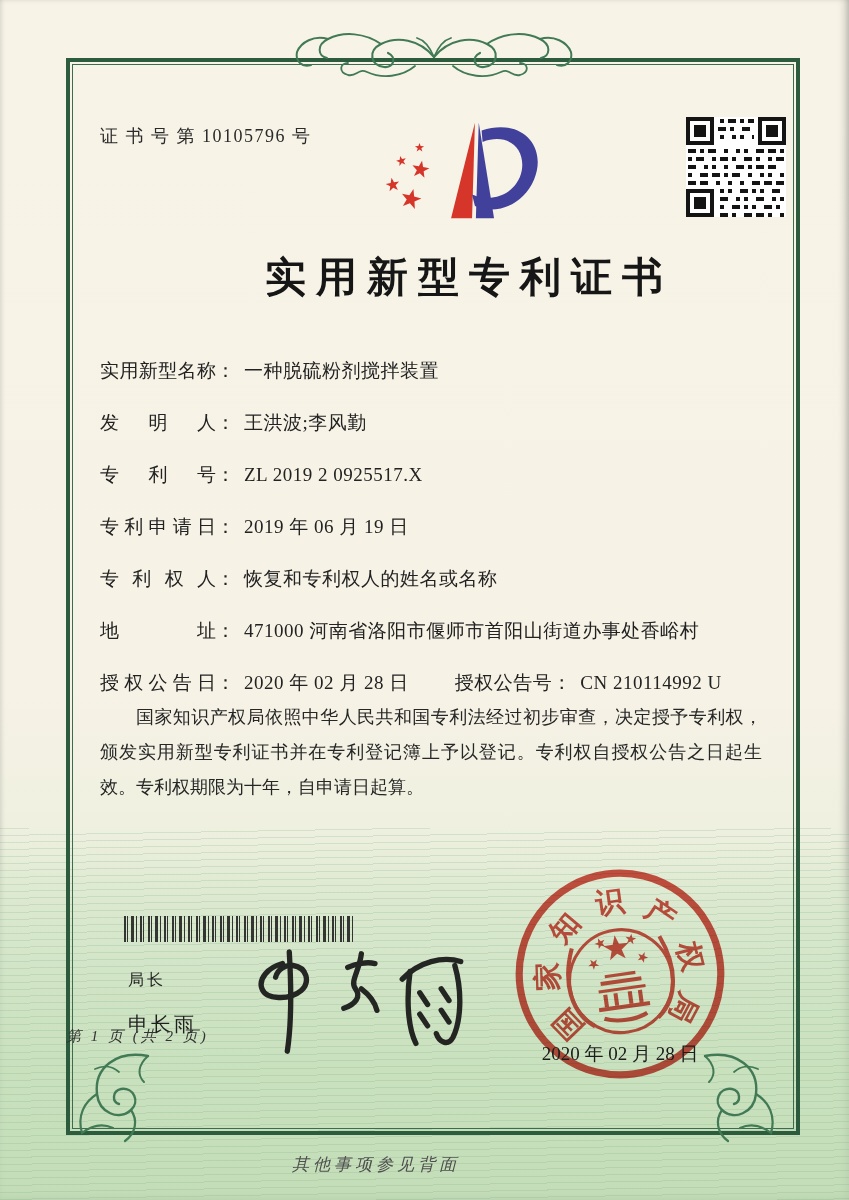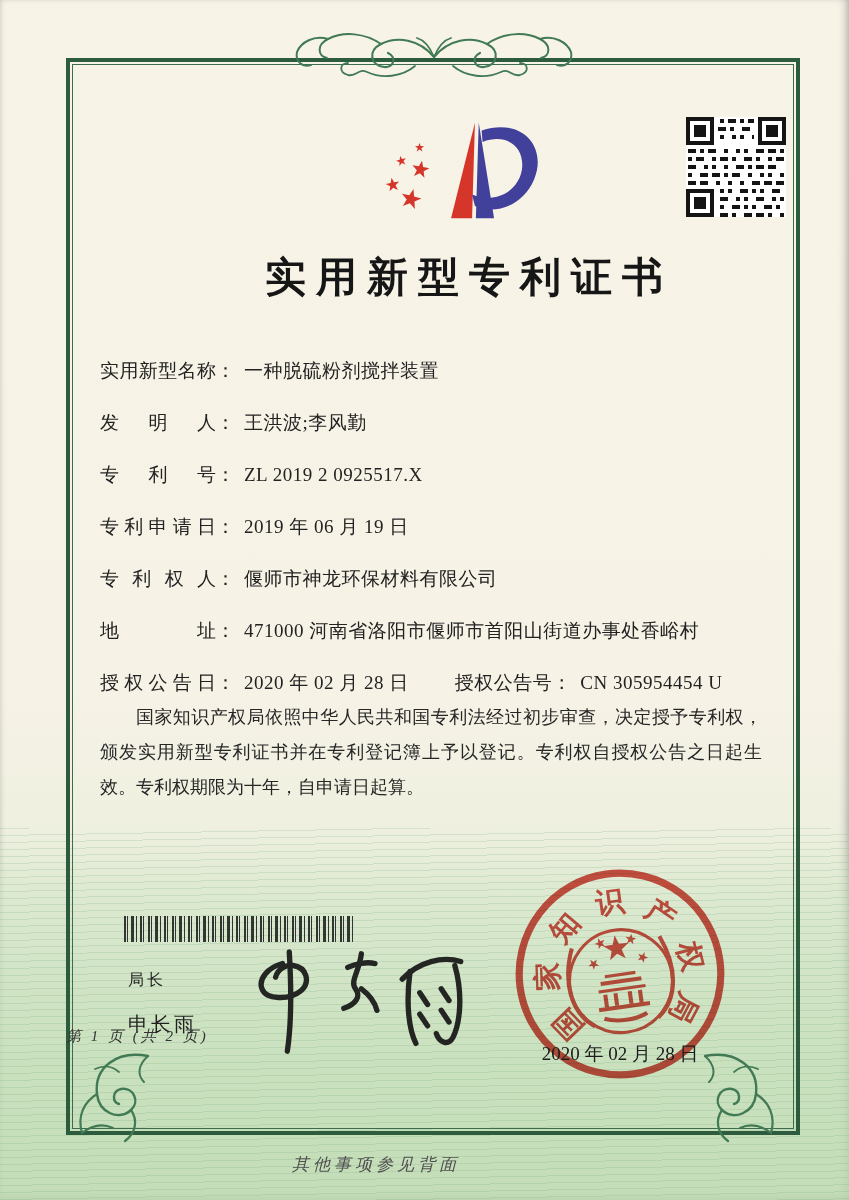--- a/index.html
+++ b/index.html
@@ -97,20 +97,21 @@
     <use href="#flourish-half" transform="matrix(-1,0,0,1,286,0)"></use>
   </svg>
 
   <svg class="abs" style="left:56px;top:1044px;" width="105" height="100" viewBox="0 0 105 100">
     <use href="#corner-fl"></use>
   </svg>
   <svg class="abs" style="left:692px;top:1044px;" width="105" height="100" viewBox="0 0 105 100">
     <use href="#corner-fl" transform="matrix(-1,0,0,1,105,0)"></use>
   </svg>
 
+  <div class="abs cert-no">证 书 号 第 10105796 号</div>
 
   <svg class="abs" style="left:366px;top:110px;" width="172" height="125" viewBox="0 0 180 130">
     <defs>
       <path id="star" d="M0,-10 L2.35,-3.24 L9.51,-3.09 L3.8,1.24 L5.88,8.09 L0,4 L-5.88,8.09 L-3.8,1.24 L-9.51,-3.09 L-2.35,-3.24 Z"></path>
     </defs>
     <use href="#star" transform="translate(56,39) scale(0.5)" fill="#d6352a"></use>
     <use href="#star" transform="translate(37,53) scale(0.55) rotate(-14)" fill="#d6352a"></use>
     <use href="#star" transform="translate(57,62) scale(0.95) rotate(10)" fill="#d6352a"></use>
     <use href="#star" transform="translate(28,78) scale(0.75) rotate(-10)" fill="#d6352a"></use>
     <use href="#star" transform="translate(47,93) scale(1.1) rotate(14)" fill="#d6352a"></use>
@@ -157,27 +158,27 @@
     <div class="frow">
       <span class="flabel">发明人</span><span class="fcolon">：</span><span class="fvalue">王洪波;李风勤</span>
     </div>
     <div class="frow">
       <span class="flabel">专利号</span><span class="fcolon">：</span><span class="fvalue">ZL 2019 2 0925517.X</span>
     </div>
     <div class="frow">
       <span class="flabel">专利申请日</span><span class="fcolon">：</span><span class="fvalue">2019 年 06 月 19 日</span>
     </div>
     <div class="frow">
-      <span class="flabel">专利权人</span><span class="fcolon">：</span><span class="fvalue">偃师市神龙环保材料有限公司</span>
+      <span class="flabel">专利权人</span><span class="fcolon">：</span><span class="fvalue">恢复和专利权人的姓名或名称</span>
     </div>
     <div class="frow">
       <span class="flabel">地址</span><span class="fcolon">：</span><span class="fvalue">471000 河南省洛阳市偃师市首阳山街道办事处香峪村</span>
     </div>
     <div class="frow">
-      <span class="flabel">授权公告日</span><span class="fcolon">：</span><span class="fvalue">2020 年 02 月 28 日</span><span class="fgroup2"><span class="flabel2">授权公告号</span><span class="fcolon">：</span><span class="fvalue">CN 305954454 U</span></span>
+      <span class="flabel">授权公告日</span><span class="fcolon">：</span><span class="fvalue">2020 年 02 月 28 日</span><span class="fgroup2"><span class="flabel2">授权公告号</span><span class="fcolon">：</span><span class="fvalue">CN 210114992 U</span></span>
     </div>
   </div>
 
   <div class="abs paras">
     <p>国家知识产权局依照中华人民共和国专利法经过初步审查，决定授予专利权，颁发实用新型专利证书并在专利登记簿上予以登记。专利权自授权公告之日起生效。专利权期限为十年，自申请日起算。</p>
   </div>
 
   <div class="abs barcode"></div>
 
   <div class="abs director-label">局长</div>

